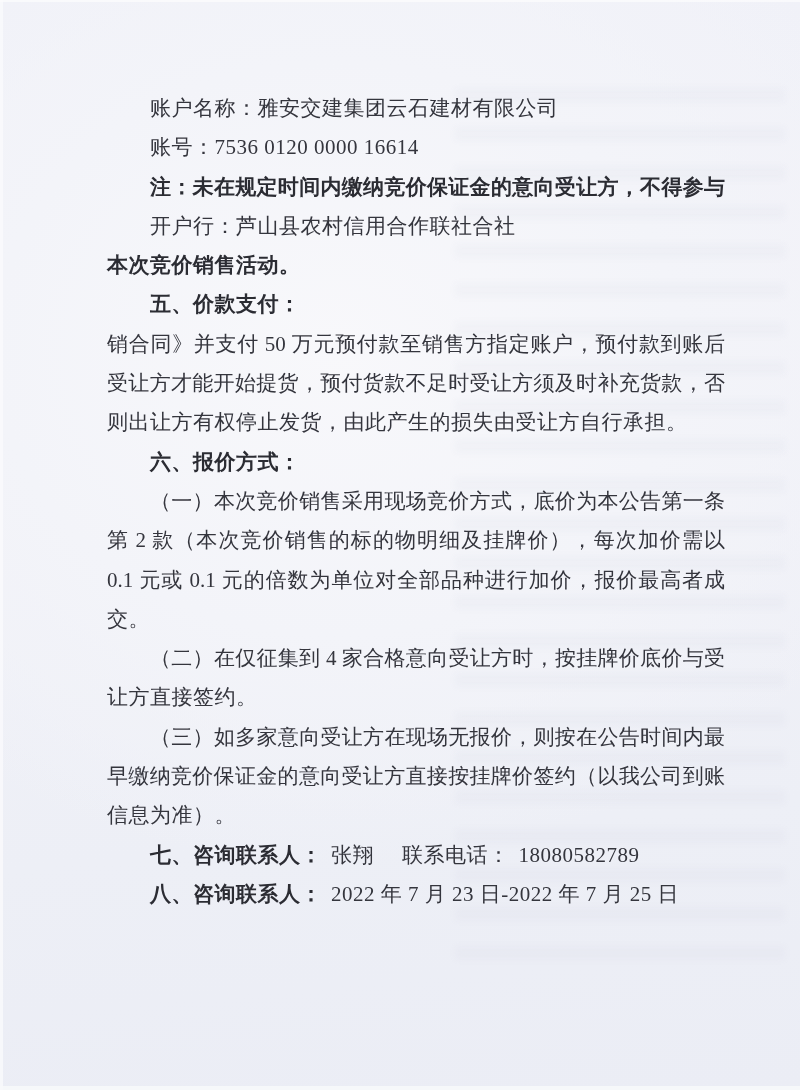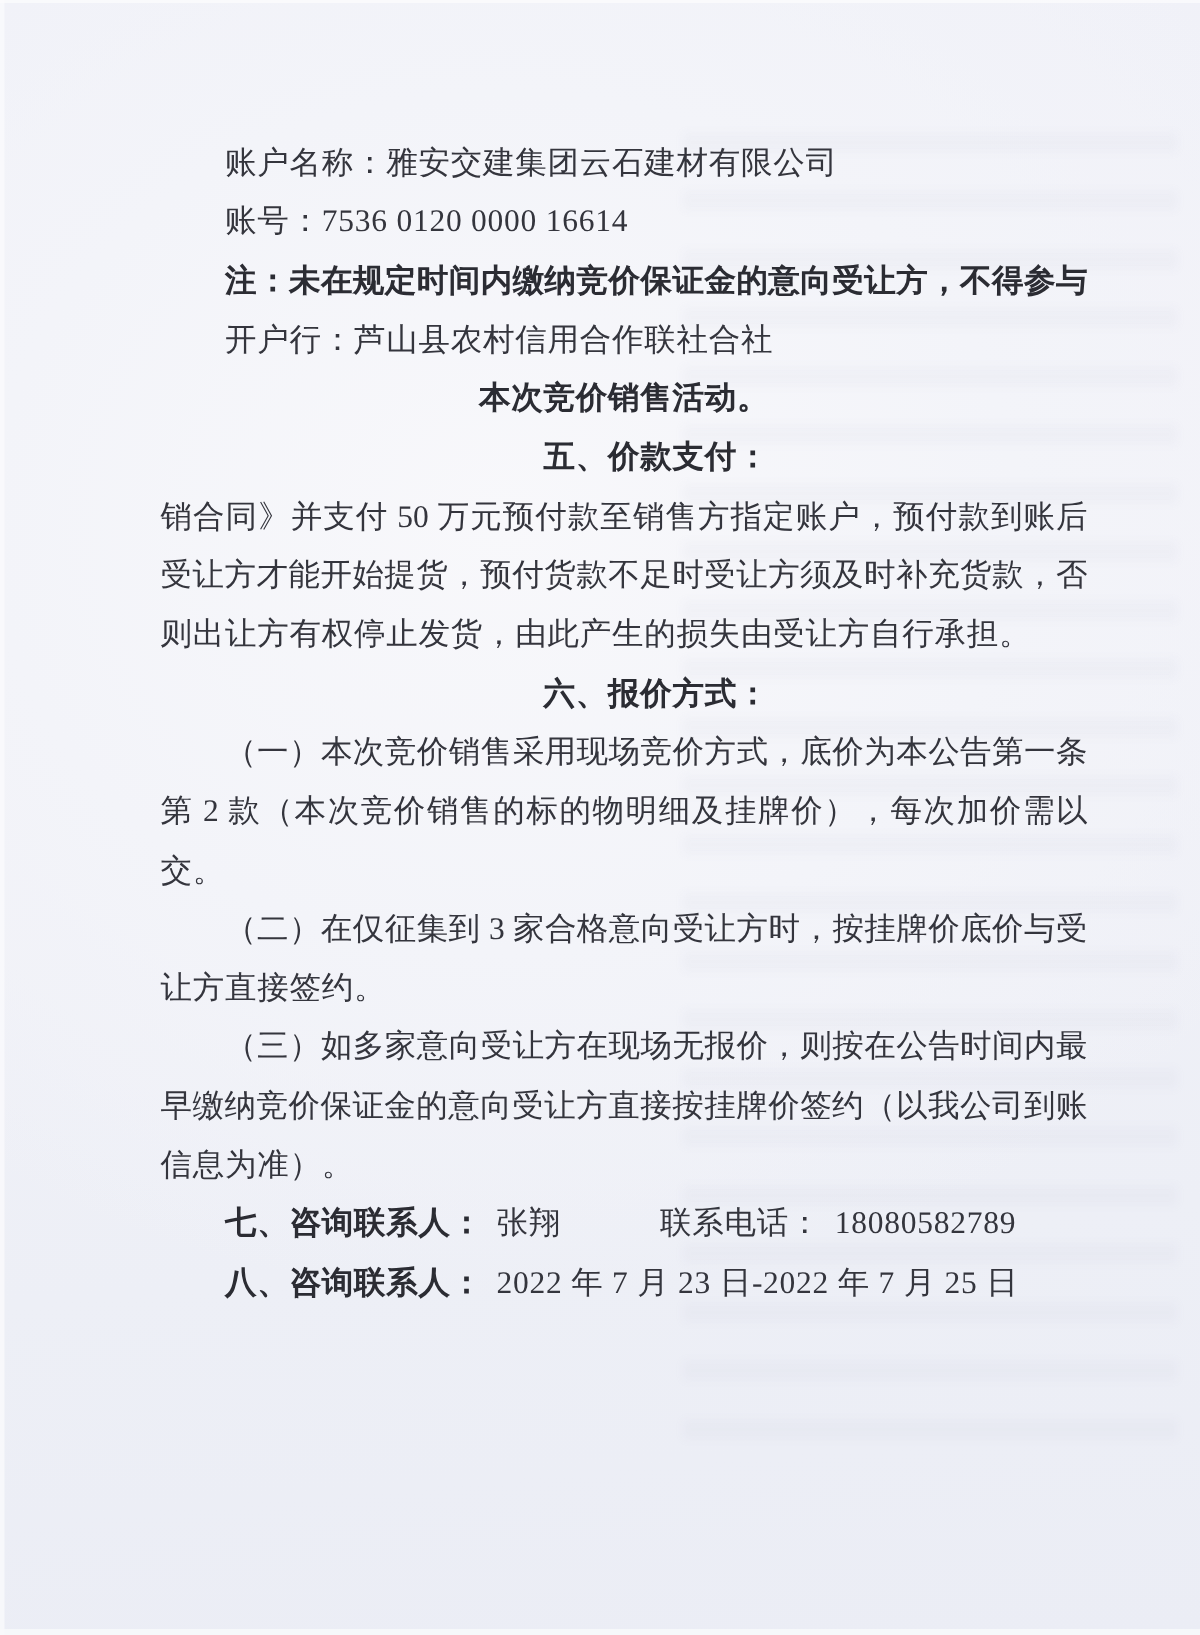--- a/index.html
+++ b/index.html
@@ -51,24 +51,23 @@
   .fill {
     white-space: normal;
     letter-spacing: 0;
     text-align: justify;
     text-align-last: justify;
   }
   .indent { text-indent: 43px; }
   .hei {
     font-weight: 700;
     color: #2b2c33;
-    text-align: center;
   }
   .gap-l  { margin-left: 9px; }
-  .gap-xl { margin-left: 66px; }
+  .gap-xl { margin-left: 28px; }
 </style>
 </head>
 <body>
 
 <div class="edge-left"></div>
 <div class="edge-top"></div>
 <div class="edge-bottom"></div>
 <div class="ghost"></div>
 
 <div class="doc">
@@ -81,22 +80,23 @@
   <div class="line hei">本次竞价销售活动。</div>
 
   <div class="line indent hei">五、价款支付：</div>
   <div class="line fill">销合同》并支付 50 万元预付款至销售方指定账户，预付款到账后</div>
   <div class="line fill">受让方才能开始提货，预付货款不足时受让方须及时补充货款，否</div>
   <div class="line">则出让方有权停止发货，由此产生的损失由受让方自行承担。</div>
 
   <div class="line indent hei">六、报价方式：</div>
   <div class="line fill indent">（一）本次竞价销售采用现场竞价方式，底价为本公告第一条</div>
   <div class="line fill">第 2 款（本次竞价销售的标的物明细及挂牌价），每次加价需以</div>
+  <div class="line fill">0.1 元或 0.1 元的倍数为单位对全部品种进行加价，报价最高者成</div>
   <div class="line">交。</div>
-  <div class="line fill indent">（二）在仅征集到 3 家合格意向受让方时，按挂牌价底价与受</div>
+  <div class="line fill indent">（二）在仅征集到 4 家合格意向受让方时，按挂牌价底价与受</div>
   <div class="line">让方直接签约。</div>
   <div class="line fill indent">（三）如多家意向受让方在现场无报价，则按在公告时间内最</div>
   <div class="line fill">早缴纳竞价保证金的意向受让方直接按挂牌价签约（以我公司到账</div>
   <div class="line">信息为准）。</div>
 
   <div class="line indent">
     <span class="hei">七、咨询联系人：</span><span class="gap-l">张翔</span><span class="gap-xl">联系电话：</span><span class="gap-l">18080582789</span>
   </div>
 
   <div class="line indent">

